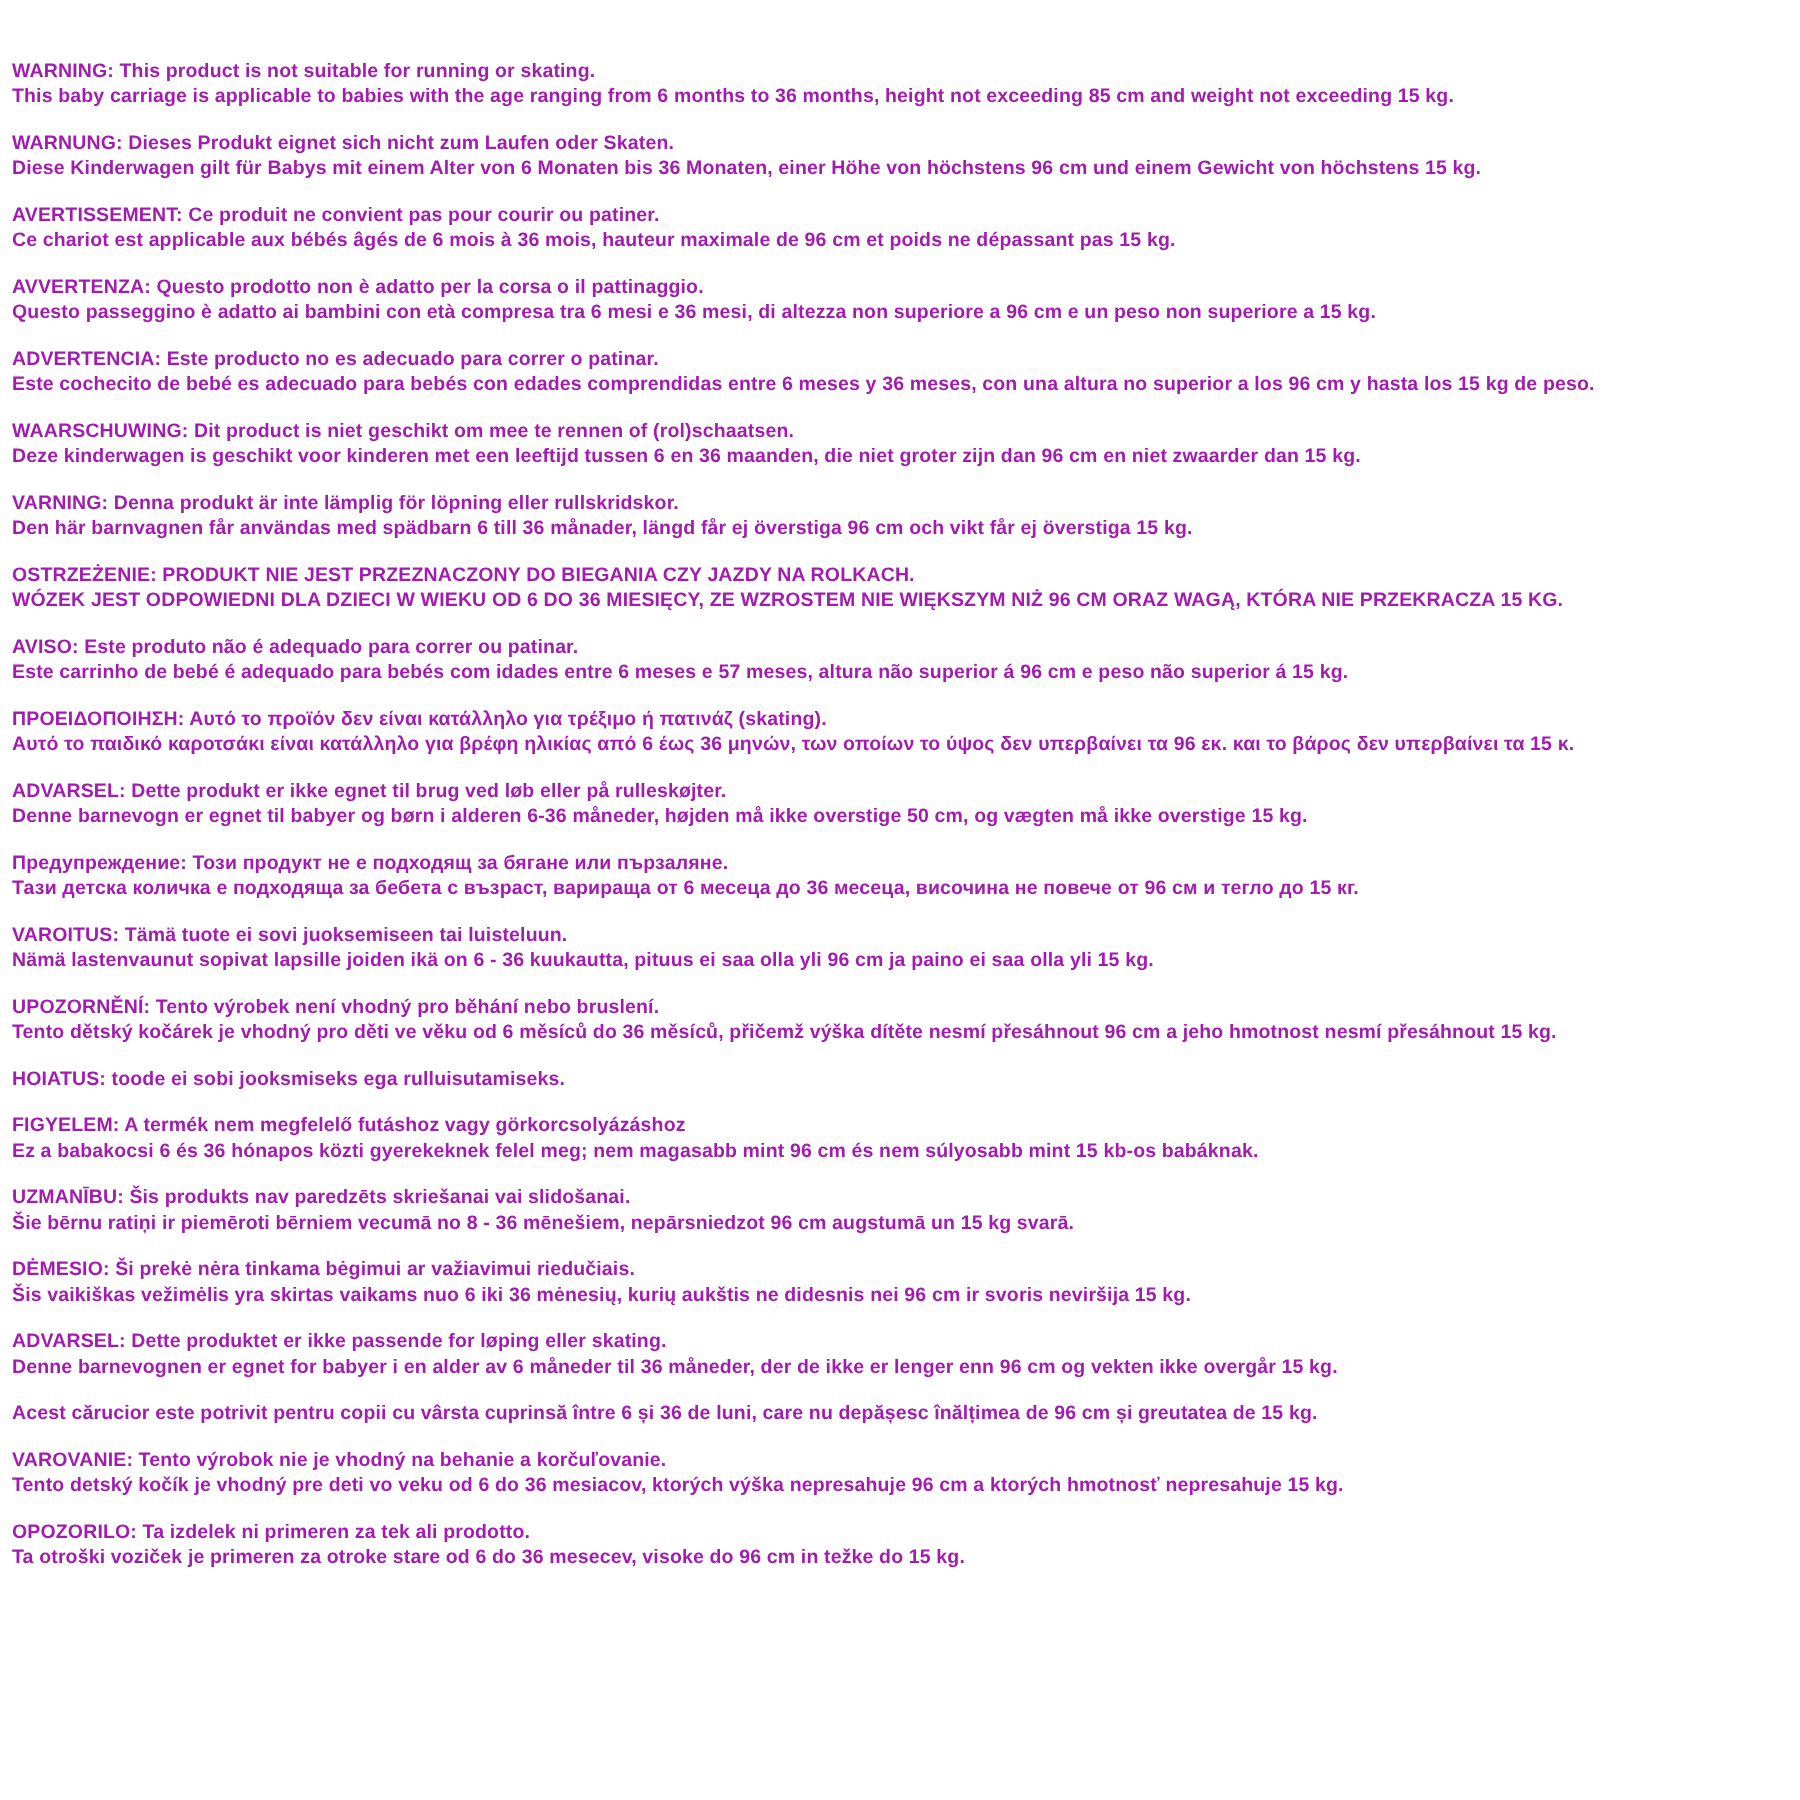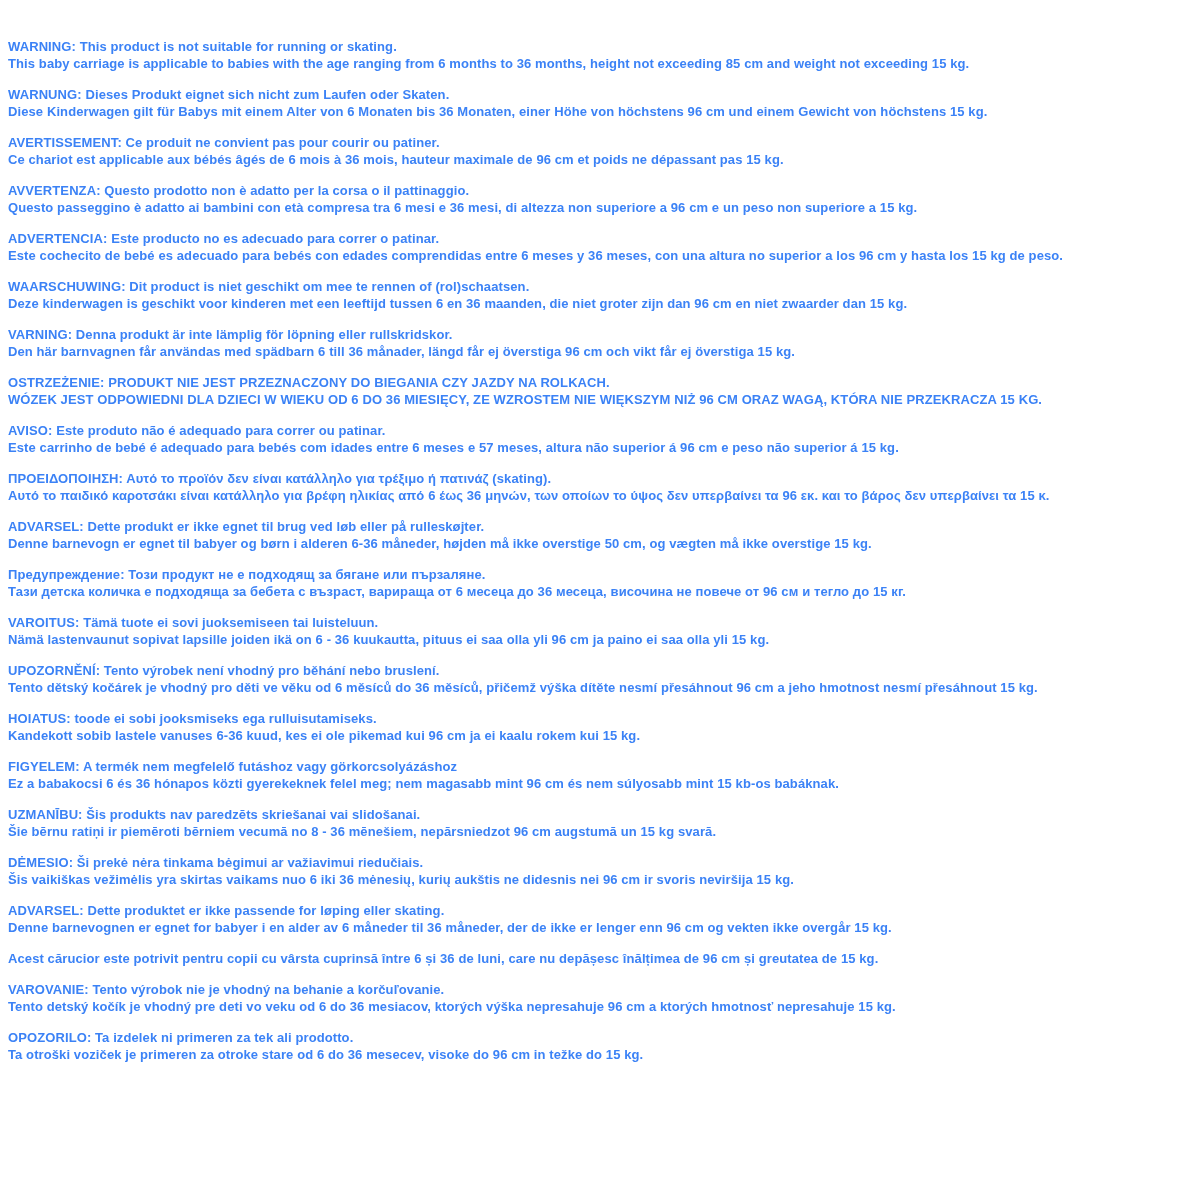--- a/index.html
+++ b/index.html
@@ -11,21 +11,21 @@
     position: relative;
     width: 1188px;
     height: 1200px;
     box-sizing: border-box;
     padding: 38px 8px 0 8px;
     background: #ffffff;
     overflow: hidden;
     font-family: "Liberation Sans", "DejaVu Sans", sans-serif;
     font-weight: bold;
     font-size: 13px;
-    color: #3b82f6;
+    color: #a21caf;
   }
   .warn-block {
     margin: 0 0 14px 0;
   }
   .line {
     display: block;
     line-height: 17px;
     white-space: nowrap;
     letter-spacing: 0.1px;
   }
@@ -85,21 +85,20 @@
   <p class="warn-block">
     <span class="line">VAROITUS: Tämä tuote ei sovi juoksemiseen tai luisteluun.</span>
     <span class="line">Nämä lastenvaunut sopivat lapsille joiden ikä on 6 - 36 kuukautta, pituus ei saa olla yli 96 cm ja paino ei saa olla yli 15 kg.</span>
   </p>
   <p class="warn-block">
     <span class="line">UPOZORNĚNÍ: Tento výrobek není vhodný pro běhání nebo bruslení.</span>
     <span class="line">Tento dětský kočárek je vhodný pro děti ve věku od 6 měsíců do 36 měsíců, přičemž výška dítěte nesmí přesáhnout 96 cm a jeho hmotnost nesmí přesáhnout 15 kg.</span>
   </p>
   <p class="warn-block">
     <span class="line">HOIATUS: toode ei sobi jooksmiseks ega rulluisutamiseks.</span>
-    <span class="line">Kandekott sobib lastele vanuses 6-36 kuud, kes ei ole pikemad kui 96 cm ja ei kaalu rokem kui 15 kg.</span>
   </p>
   <p class="warn-block">
     <span class="line">FIGYELEM: A termék nem megfelelő futáshoz vagy görkorcsolyázáshoz</span>
     <span class="line">Ez a babakocsi 6 és 36 hónapos közti gyerekeknek felel meg; nem magasabb mint 96 cm és nem súlyosabb mint 15 kb-os babáknak.</span>
   </p>
   <p class="warn-block">
     <span class="line">UZMANĪBU: Šis produkts nav paredzēts skriešanai vai slidošanai.</span>
     <span class="line">Šie bērnu ratiņi ir piemēroti bērniem vecumā no 8 - 36 mēnešiem, nepārsniedzot 96 cm augstumā un 15 kg svarā.</span>
   </p>
   <p class="warn-block">

